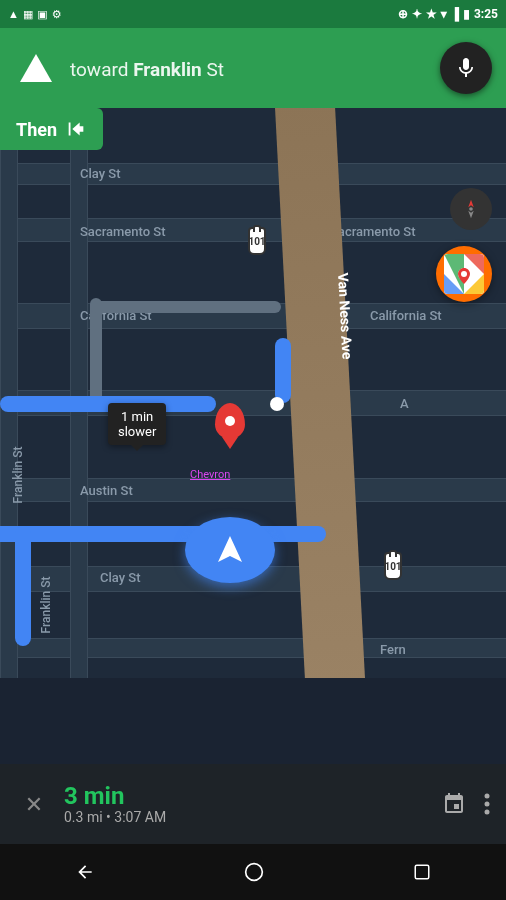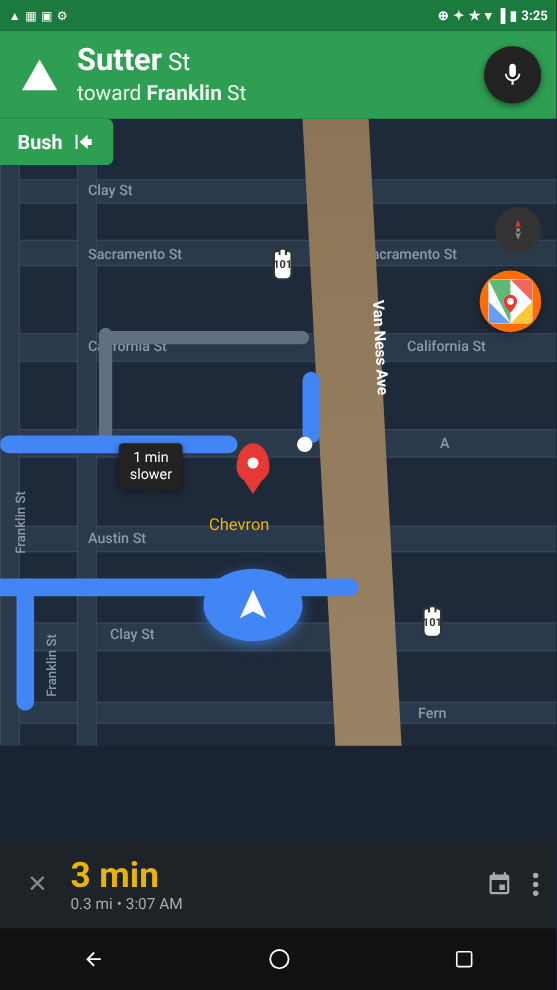--- a/index.html
+++ b/index.html
@@ -441,22 +441,22 @@
       justify-content: center;
       cursor: pointer;
       color: #888;
       font-size: 22px;
     }
     #trip-info {
       flex: 1;
       padding-left: 12px;
     }
     #trip-time {
-      color: #eab308;
-      font-size: 32px;
+      color: #22c55e;
+      font-size: 24px;
       font-weight: bold;
       line-height: 1.1;
     }
     #trip-detail {
       color: #aaa;
       font-size: 14px;
     }
     #bottom-actions {
       display: flex;
       align-items: center;
@@ -511,36 +511,33 @@
     <span>▐</span>
     <span>▮</span>
     <span>3:25</span>
   </div>
 </div>
 
 <div id="nav-header">
   <div id="nav-arrow">
     <div class="up-arrow"></div>
   </div>
-  <div class="nav-street-main">
-    <span>Sutter</span><span class="street-type"> St</span>
-  </div>
   <div class="nav-toward">
     <span>toward </span><span class="bold-text">Franklin</span><span> St</span>
   </div>
 
   <div id="mic-button">
     <svg width="24" height="24" viewBox="0 0 24 24" fill="white">
       <path d="M12 14c1.66 0 3-1.34 3-3V5c0-1.66-1.34-3-3-3S9 3.34 9 5v6c0 1.66 1.34 3 3 3zm5.3-3c0 3-2.54 5.1-5.3 5.1S6.7 14 6.7 11H5c0 3.41 2.72 6.23 6 6.72V21h2v-3.28c3.28-.48 6-3.3 6-6.72h-1.7z"></path>
     </svg>
   </div>
 </div>
 
 <div id="then-btn">
-  <span>Bush</span>
+  <span>Then</span>
   <svg width="22" height="22" viewBox="0 0 24 24" fill="white">
     <path d="M4 5v14h2V5H4zm4 7l8-7v4h4v6h-4v4l-8-7z"></path>
   </svg>
 </div>
 
 <div id="map-container">
   <div class="map-bg"></div>
 
   <div class="street-h" style="top:55px;height:22px;"></div>
   <div class="street-h" style="top:110px;height:24px;"></div>
@@ -581,21 +578,21 @@
 
   <div id="slower-tooltip">
     <span>1 min<br>slower</span>
   </div>
 
   <div id="chevron-marker">
     <div class="pin-body">
       <div class="pin-dot"></div>
     </div>
   </div>
-  <div style="position:absolute;left:190px;top:360px;color:#eab308;font-size:15px;z-index:30;">Chevron</div>
+  <div style="position:absolute;left:190px;top:360px;color:#d946ef;font-size:11px;z-index:30;text-decoration:underline;">Chevron</div>
 
   <div class="highway-shield" style="top:119px;left:248px;">
     <div class="shield-101">101</div>
   </div>
   <div class="highway-shield" style="top:444px;left:384px;">
     <div class="shield-101">101</div>
   </div>
 
   <div id="compass-btn">
     <svg width="22" height="22" viewBox="0 0 24 24">

